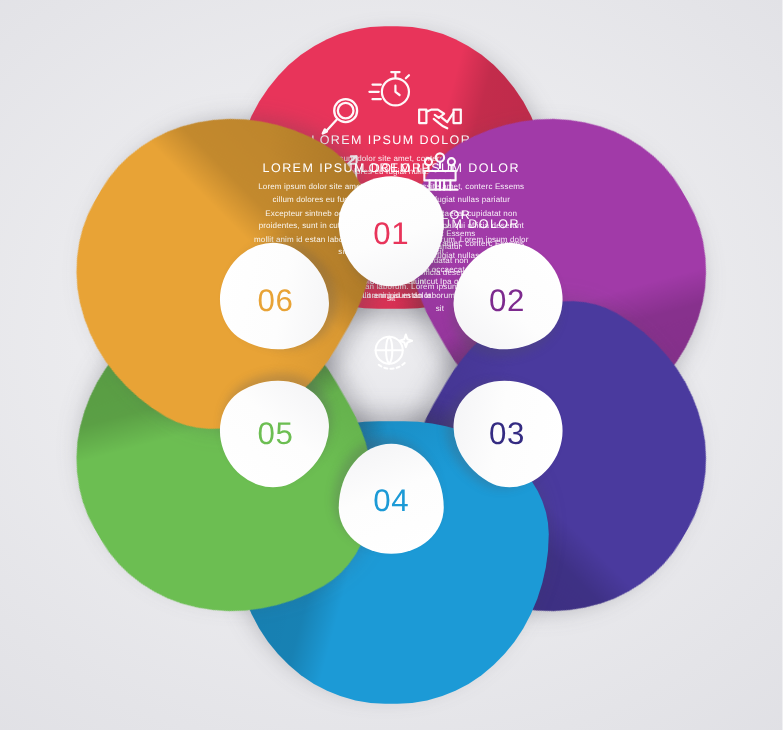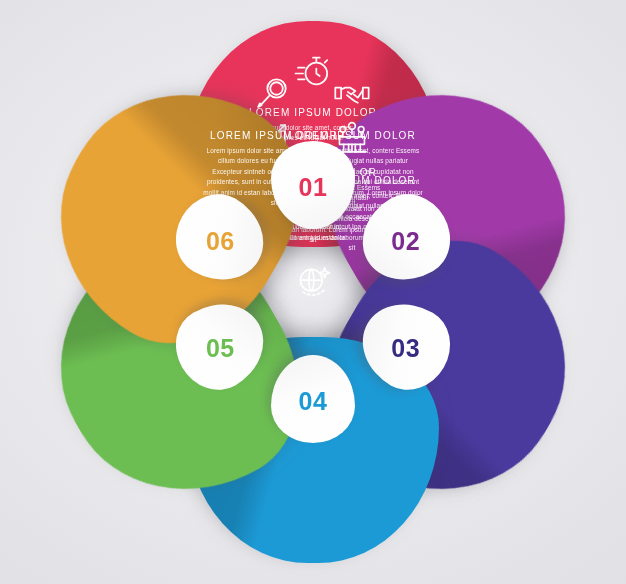--- a/index.html
+++ b/index.html
@@ -86,21 +86,21 @@
   }
   .drop {
     position:absolute; inset:0;
     background:linear-gradient(160deg,#ffffff 0%,#fdfdfd 55%,#f3f3f5 100%);
     border-radius:50% 50% 50% 50% / 42% 42% 58% 58%;
     box-shadow:4px 5px 8px rgba(80,80,90,.26);
   }
   .num-txt {
     position:absolute; inset:0;
     display:flex; align-items:center; justify-content:center;
-    font-size:25px; font-weight:700; letter-spacing:.5px;
+    font-size:25px; font-weight:400; letter-spacing:.5px;
     padding-top:4px;
   }
 
   
   #hub {
     position:absolute; left:50%; top:50%;
     width:112px; height:112px; margin:-56px 0 0 -56px;
     border-radius:50%;
     background:radial-gradient(circle at 45% 40%, #eeeef1 0%, #e6e6ea 60%, #e0e0e5 100%);
     box-shadow:inset 0 0 16px rgba(120,120,130,.12);

